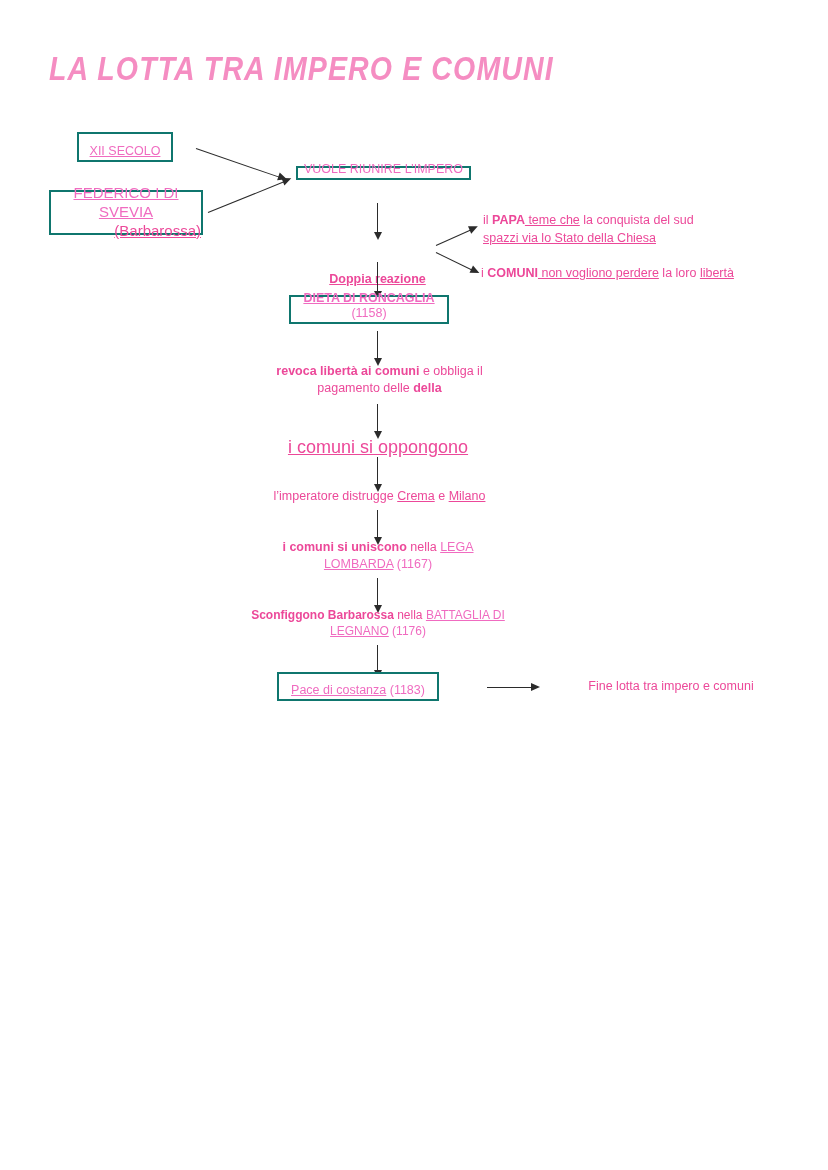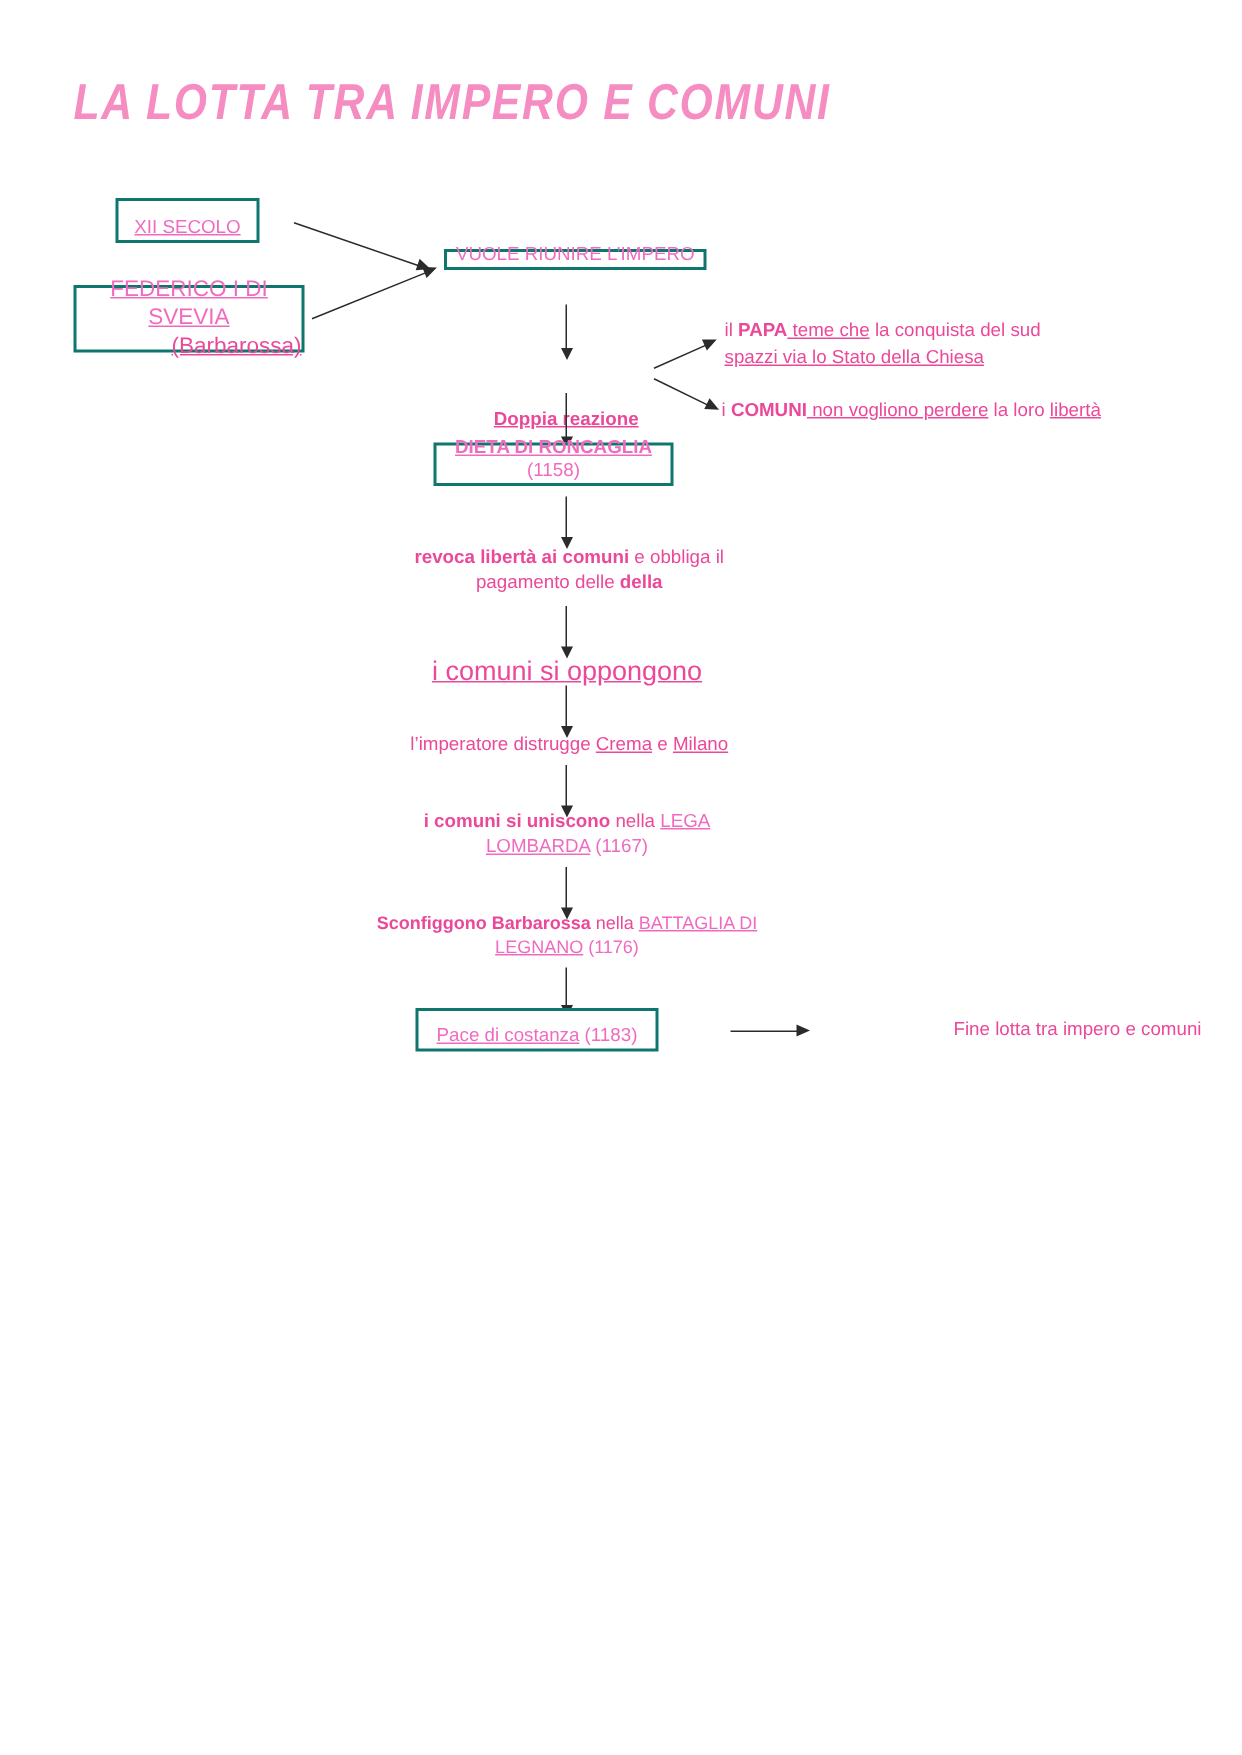--- a/index.html
+++ b/index.html
@@ -186,17 +186,17 @@
   </div>
 
   <div class="arrow-v" style="left:377px; top:645px; height:26px;"></div>
 
   <div class="node boxed" style="left:277px; top:672px; width:162px; height:29px; font-size:12.5px;">
     <span><span class="pink u">Pace di costanza</span><span class="pink"> (1183)</span></span>
   </div>
 
   <div class="arrow-h" style="left:487px; top:687px; width:45px;"></div>
 
-  <div class="node" style="left:541px; top:679px; width:260px; font-size:12.5px; text-align:right;">
+  <div class="node" style="left:541px; top:679px; width:260px; font-size:12.5px; text-align:center;">
     <span class="blk">Fine lotta tra impero e comuni</span>
   </div>
 
 </div>
 
 </body></html>

